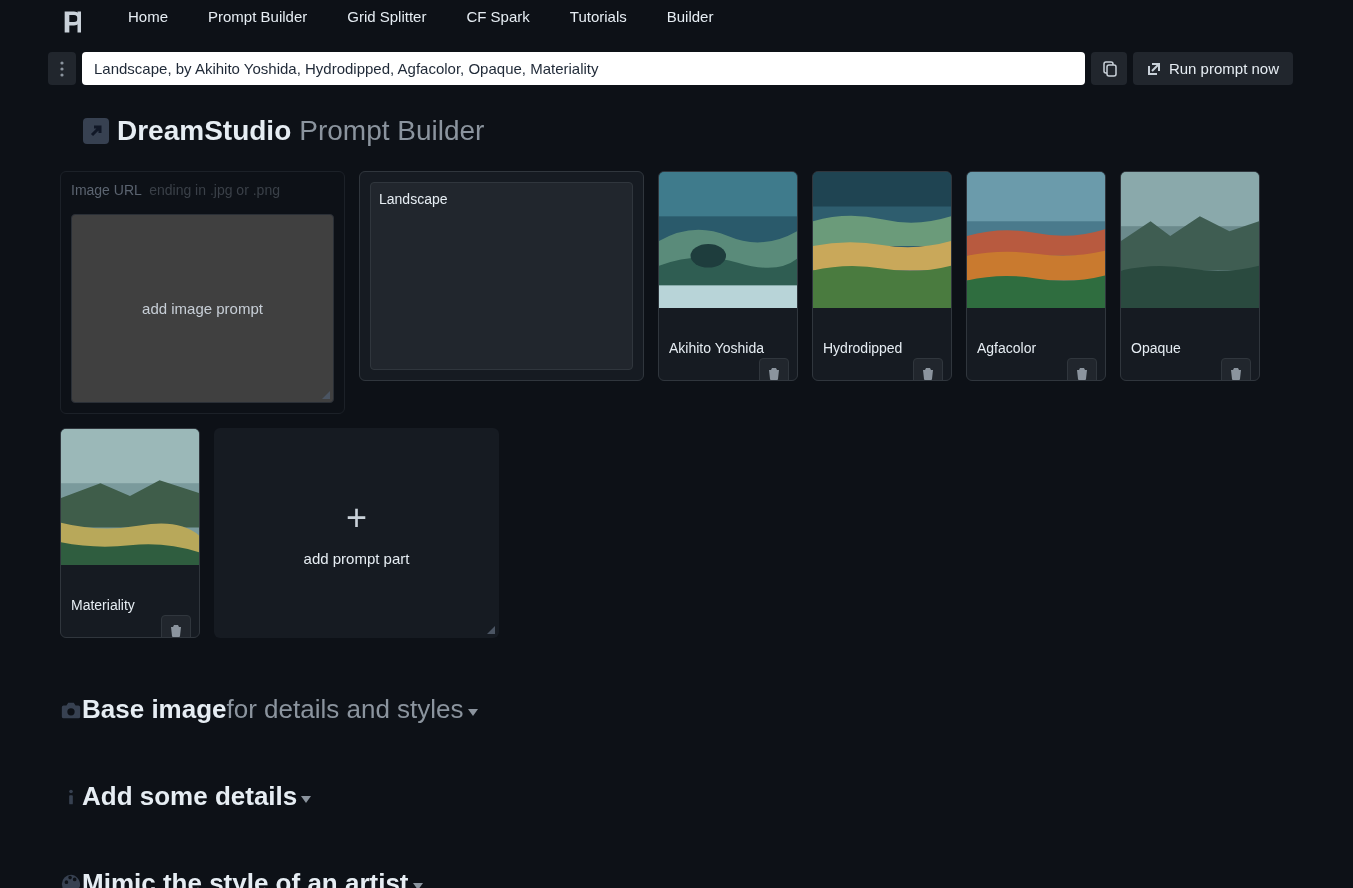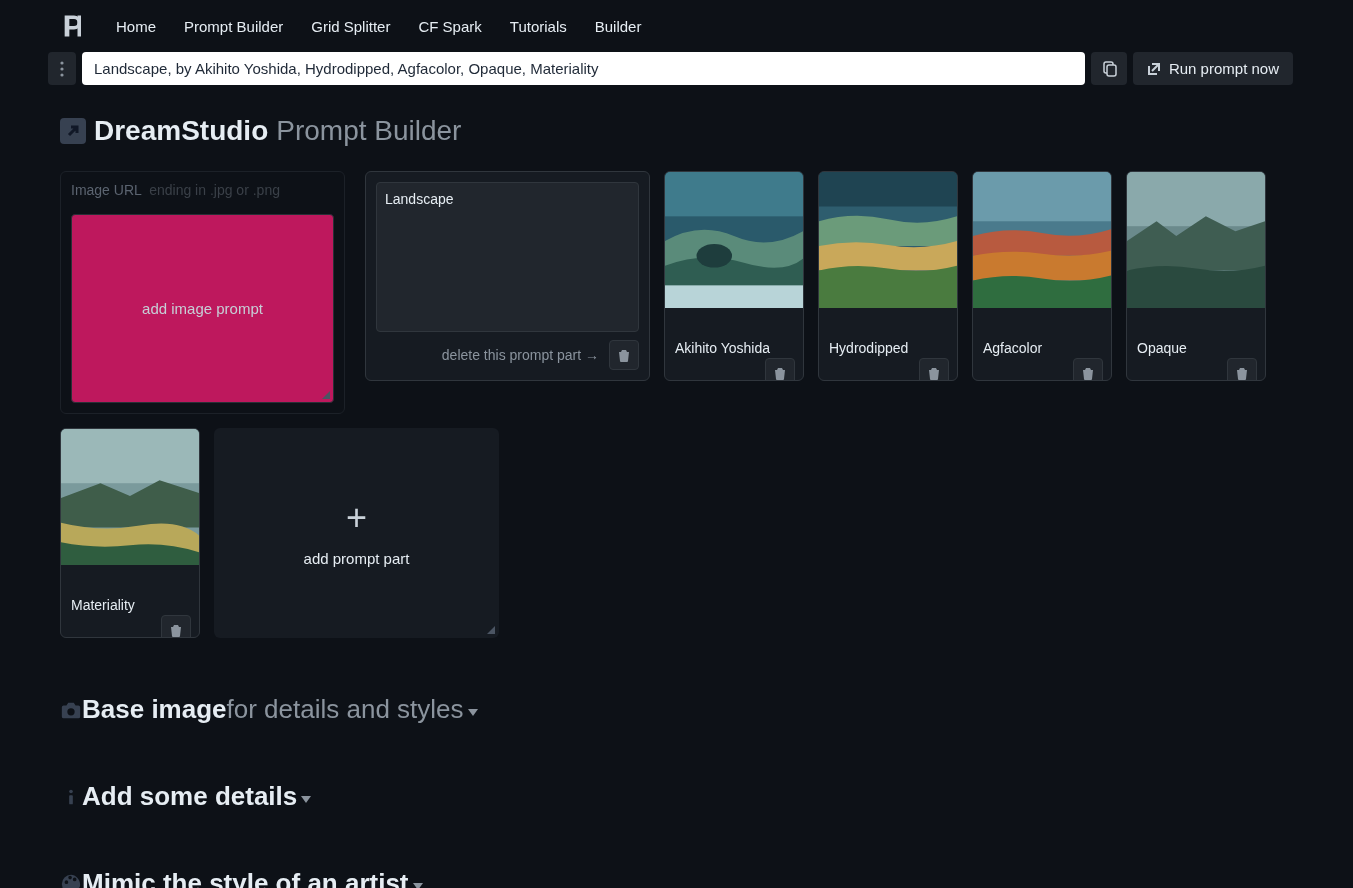--- a/index.html
+++ b/index.html
@@ -5,23 +5,22 @@
 * { margin: 0; padding: 0; box-sizing: border-box; }
 body {
   background: #0d1117;
   color: #e6edf3;
   font-family: -apple-system, BlinkMacSystemFont, "Segoe UI", Helvetica, Arial, sans-serif;
   font-size: 14px;
   width: 1353px;
 }
 .navbar {
   display: flex;
-  align-items: center;
   padding: 8px 60px;
-  gap: 28px;
+  gap: 40px;
   height: 52px;
 }
 .logo { width: 28px; height: 28px; fill: #d1d5db; }
 .nav-link { color: #e6edf3; text-decoration: none; font-size: 15px; cursor: pointer; }
 .prompt-bar {
   display: flex;
   align-items: stretch;
   padding: 0 60px 10px 48px;
   gap: 6px;
 }
@@ -68,20 +67,21 @@
   cursor: pointer;
 }
 .content { padding: 20px 60px; }
 .page-title {
   display: flex;
   align-items: center;
   gap: 8px;
   font-size: 28px;
   font-weight: 600;
   margin-bottom: 24px;
+  margin-left: 23px;
 }
 .title-muted { color: #8b949e; font-weight: 500; }
 .title-icon-box {
   width: 26px; height: 26px;
   background: #374151;
   border-radius: 4px;
   display: flex; align-items: center; justify-content: center;
 }
 .cards-row {
   display: flex;
@@ -91,29 +91,29 @@
 }
 .card {
   background: #161b22;
   border: 1px solid #30363d;
   border-radius: 6px;
   display: flex;
   flex-direction: column;
   overflow: hidden;
 }
 .card-wide { width: 285px; height: 243px; padding: 10px; }
-.card-mid { width: 285px; height: 210px; padding: 10px; display:flex; flex-direction:column;margin-left:6px; }
+.card-mid { width: 285px; height: 210px; padding: 10px; display:flex; flex-direction:column; }
 .card-narrow { width: 140px; height: 210px; }
 .card-sq { width: 140px; height: 210px; }
 .card-add { width: 285px; height: 210px; background:#161b22; border-radius:6px; display:flex; flex-direction:column; align-items:center; justify-content:center; gap:14px; cursor:pointer; position:relative; }
 .card-add .resize-handle { position:absolute; right:4px; bottom:4px; }
 .url-label { color:#5b6470; font-size:14px; }
 .url-placeholder { color:#3a4048; }
 .url-box {
-  flex:1; background:#be185d; border:1px solid #2a2f36; border-radius:4px;
+  flex:1; background:#404040; border:1px solid #2a2f36; border-radius:4px;
   margin-top:16px; display:flex; align-items:center; justify-content:center;
   color:#c7ced6; font-size:15px; position:relative;
 }
 .resize-handle {
   width:0;height:0;border-left:8px solid transparent;border-bottom:8px solid #4b5563;
 }
 .url-box .resize-handle { position:absolute; right:3px; bottom:3px; }
 .textarea {
   flex:1; background:#21262d; border:1px solid #30363d; border-radius:4px;
   resize:none; color:#e6edf3; padding:8px; font-size:14px; font-family:inherit;
@@ -199,28 +199,20 @@
         <span class="url-placeholder" style="margin-left:4px;">ending in .jpg or .png</span>
       </div>
       <div class="url-box">
         <span>add image prompt</span>
         <span class="resize-handle"></span>
       </div>
     </div>
 
     <div class="card card-mid">
       <textarea class="textarea" style="">Landscape</textarea>
-      <div class="card-footer">
-        <span>delete this prompt part →</span>
-        <span class="trash-btn">
-          <svg width="14" height="14" fill="#8b949e">
-              <path d="M2 4h10l-1 9a1 1 0 0 1-1 1H4a1 1 0 0 1-1-1L2 4zm3-2h4l1 2H4l1-2z"></path>
-            </svg>
-        </span>
-      </div>
     </div>
 
     <div class="card card-narrow">
       <div class="thumb">
           <svg viewBox="0 0 140 138" preserveAspectRatio="none">
             <rect width="140" height="138" fill="#2a5a6b"></rect>
             <rect y="0" width="140" height="45" fill="#3f7b8c"></rect>
             <path d="M0 70 Q35 50 70 65 T140 60 V100 H0Z" fill="#5a8b7a"></path>
             <path d="M0 95 Q40 80 80 92 T140 88 V138 H0Z" fill="#2f5d52"></path>
             <ellipse cx="50" cy="85" rx="18" ry="12" fill="#1e3d3d"></ellipse>

